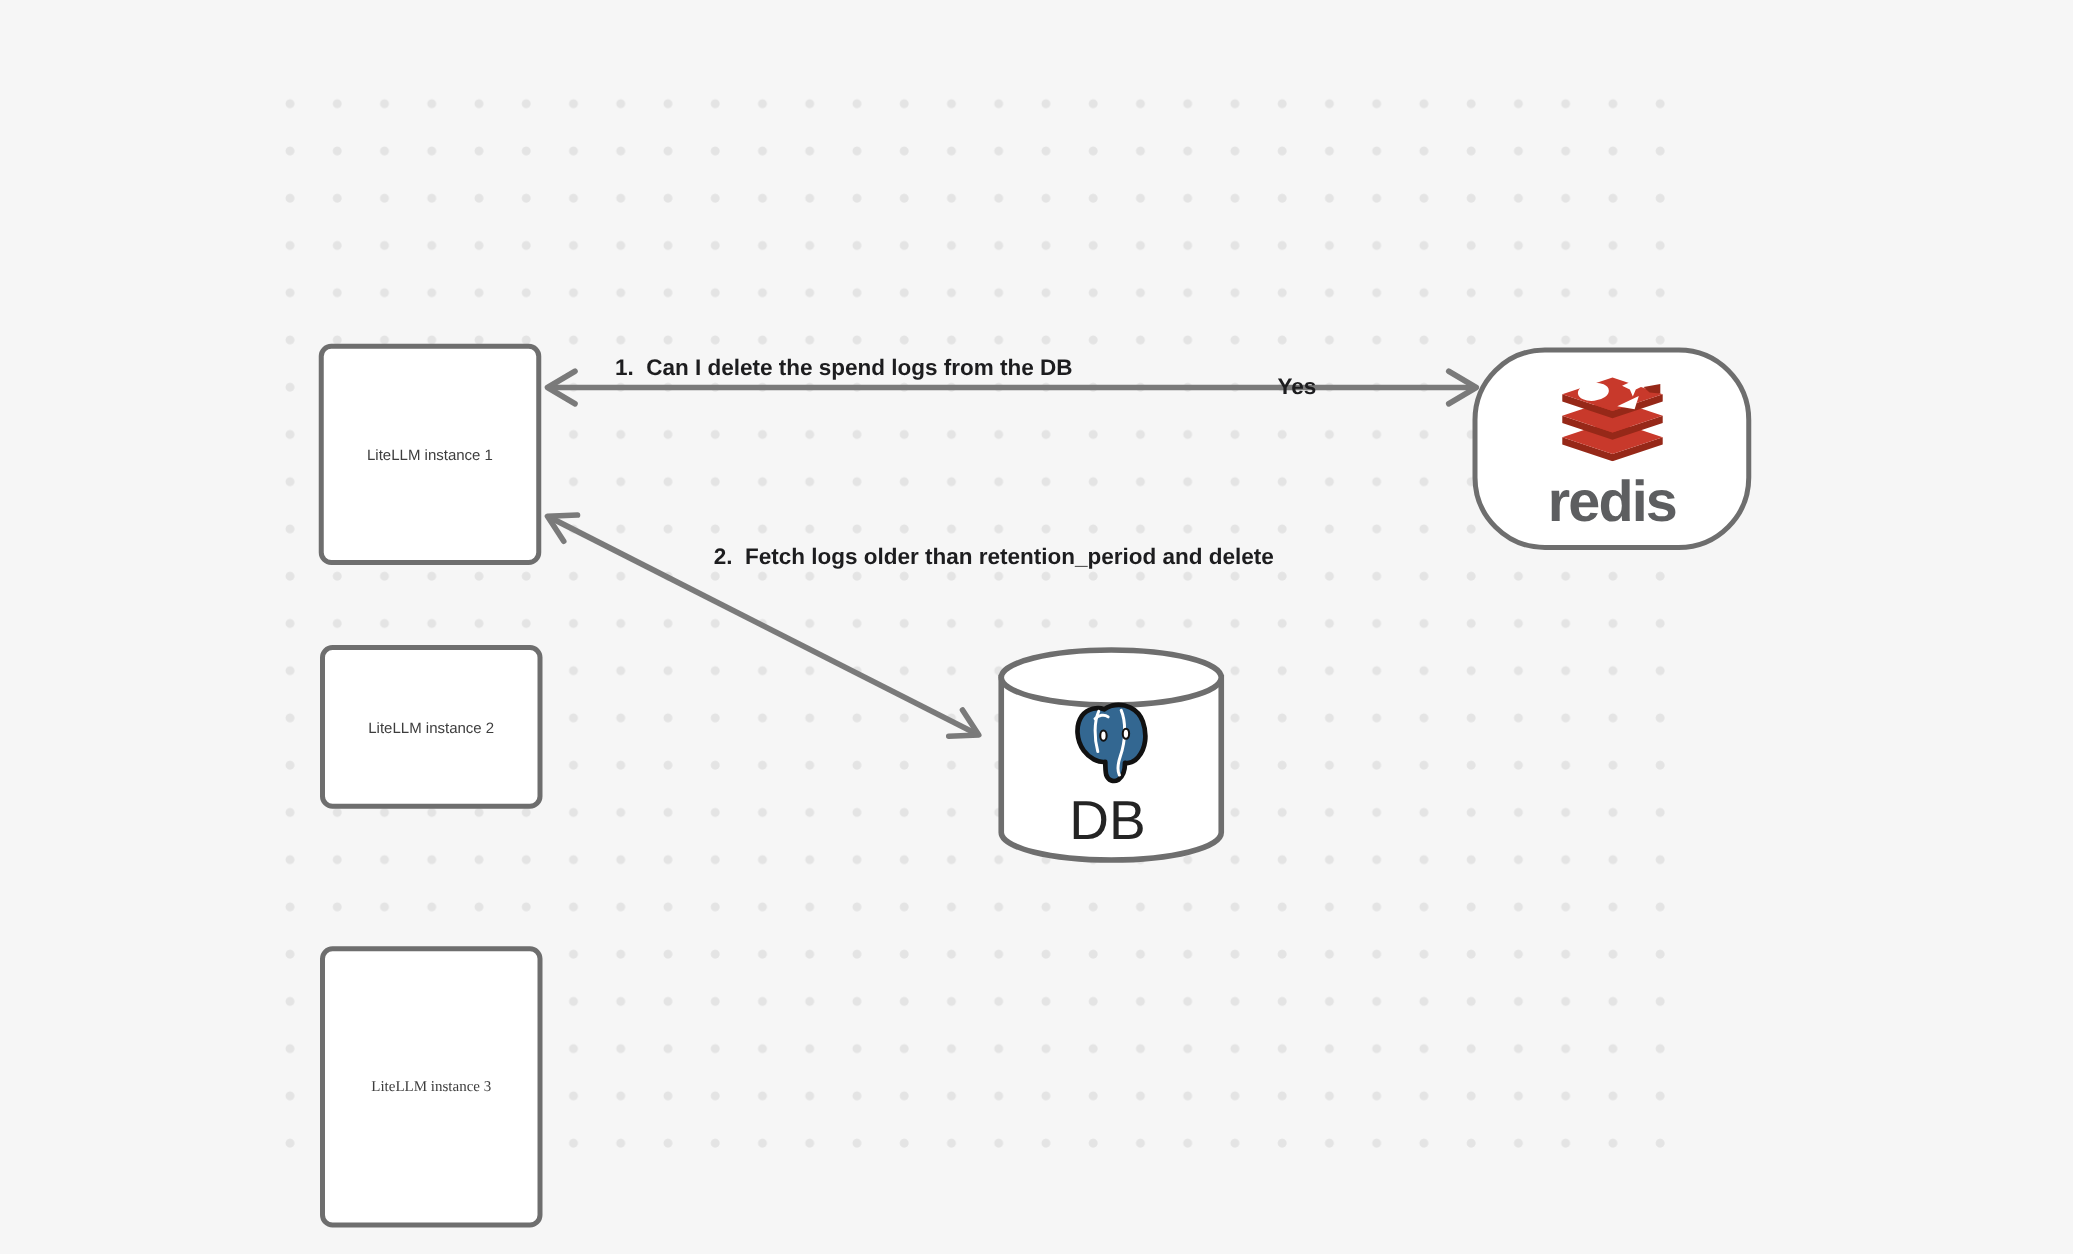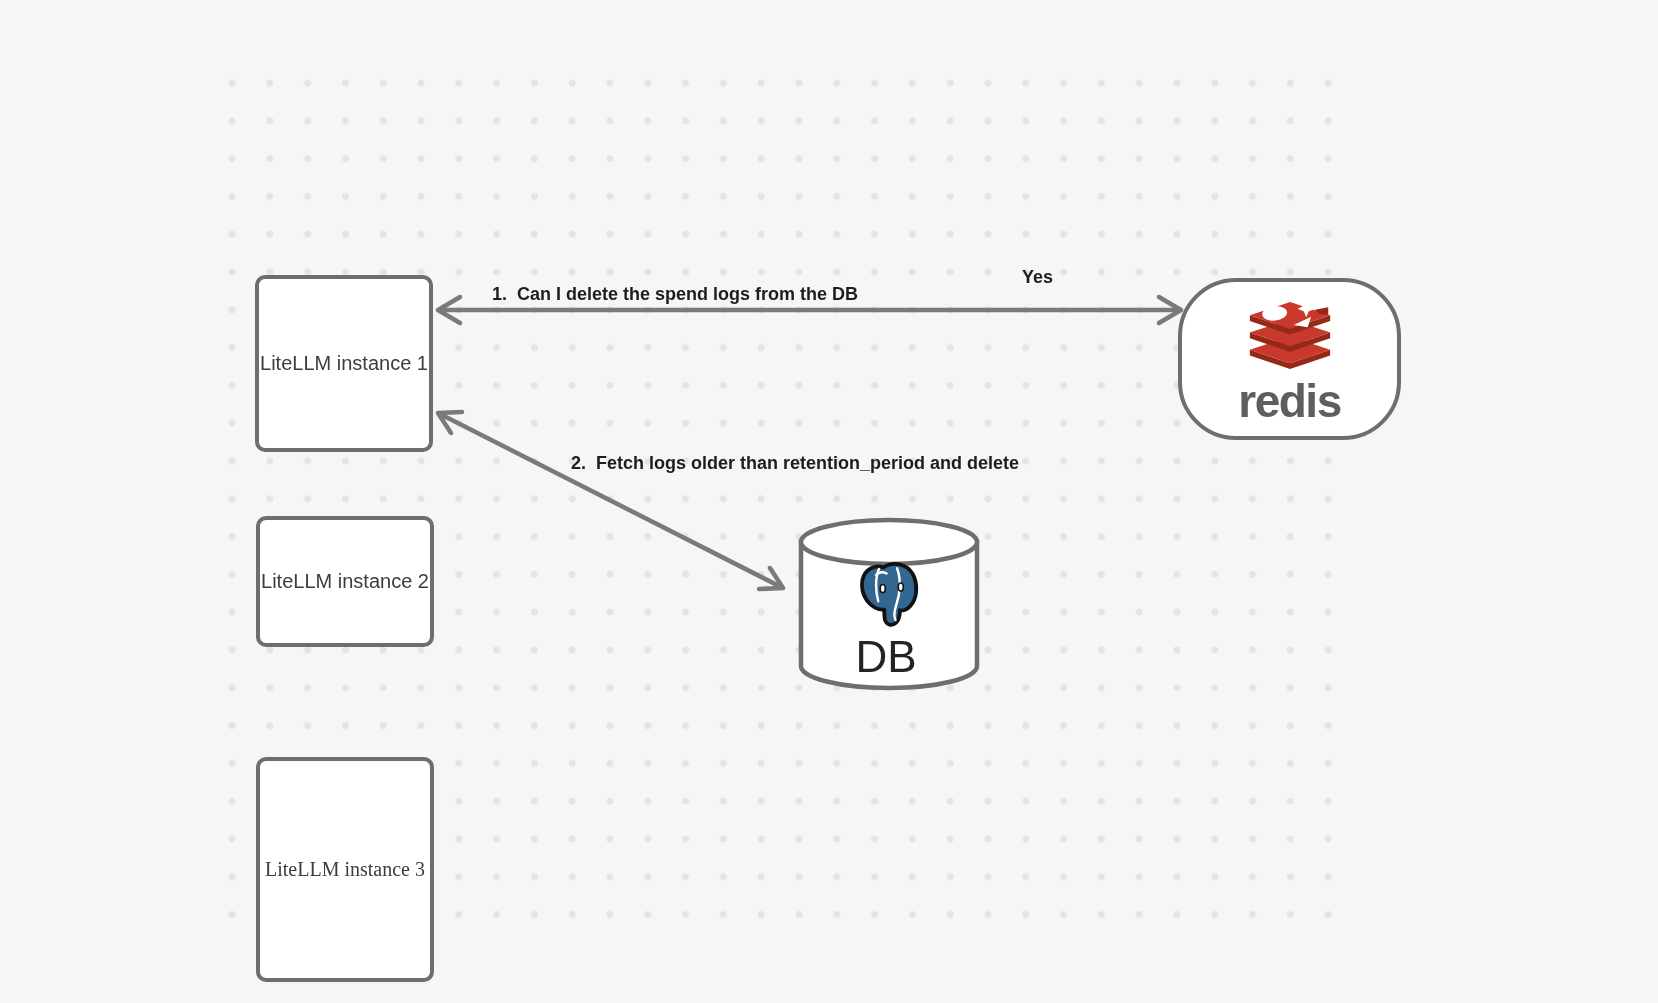--- a/index.html
+++ b/index.html
@@ -21,21 +21,21 @@
   .edges-layer{position:absolute;left:0;top:0;pointer-events:none;}
   .edges-layer path{stroke:var(--arrow,#7a7a7a);stroke-width:4.5;fill:none;stroke-linecap:round;stroke-linejoin:round;}
 
   .node-box{
     position:absolute;
     box-sizing:border-box;
     background:#ffffff;
     border:4px solid var(--shape_border,#6e6e6e);
     border-radius:10px;
     display:flex;align-items:center;justify-content:center;
-    font-size:20px;color:#3d3d3d;
+    font-size:12px;color:#3d3d3d;
   }
   .box1{left:255px;top:275px;width:178px;height:177px;}
   .box2{left:256px;top:516px;width:178px;height:131px;}
   .box3{left:256px;top:757px;width:178px;height:225px;font-family:Liberation Serif, serif;}
 
   .redis-node{
     position:absolute;left:1178px;top:278px;width:223px;height:162px;
     box-sizing:border-box;background:#ffffff;
     border:4px solid var(--shape_border,#6e6e6e);
     border-radius:58px;
@@ -59,22 +59,22 @@
   .db-label{font-size:44px;color:#242424;margin-left:-4px;}
   .pg-fill{fill:var(--postgres_blue,#336791);}
 
   .edge-label{
     position:absolute;
     font-weight:bold;font-size:18px;line-height:26px;
     color:var(--label_text,#1d1d1f);
     white-space:pre;
   }
   .label-step1{left:492px;top:281px;}
-  .label-yes{left:1022px;top:264px;}
-  .label-step2{left:571px;top:450px;}
+  .label-yes{left:1022px;top:296px;}
+  .label-step2{left:571px;top:432px;}
 </style>
 </head>
 <body>
 
 <div class="canvas">
 
   <div class="dot-grid"></div>
 
   <svg class="edges-layer" width="1658" height="1003" viewBox="0 0 1658 1003">
     <g>

